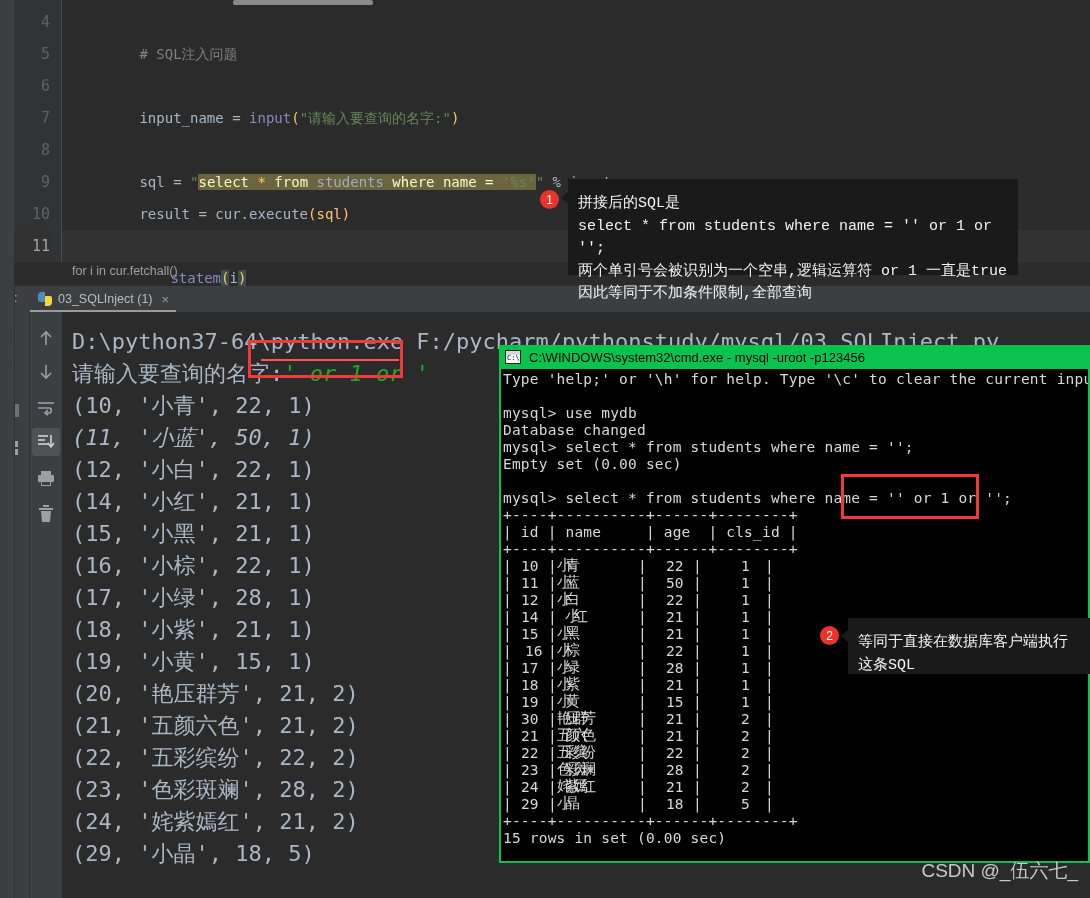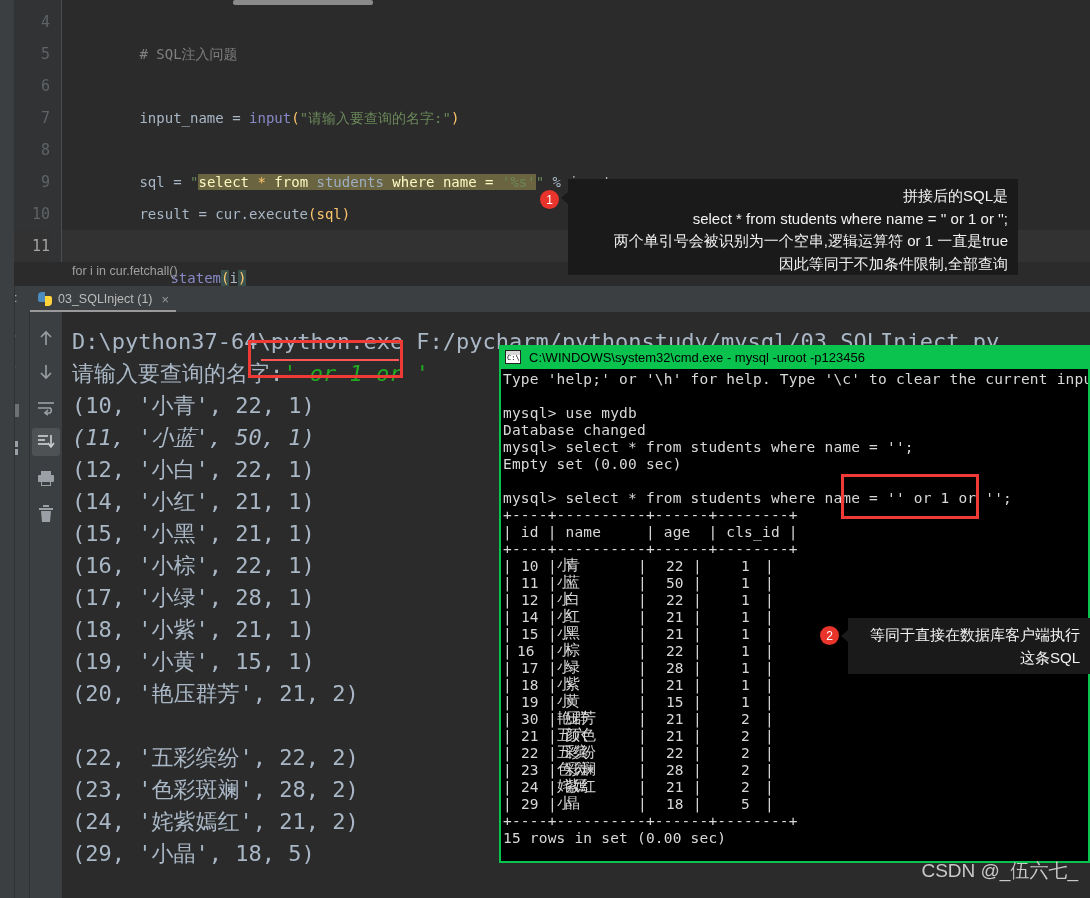--- a/index.html
+++ b/index.html
@@ -105,22 +105,22 @@
     position: absolute; left: 2px; white-space: pre;
     font-family: "DejaVu Sans Mono", monospace; font-size: 14.5px; color: #d8d8d8;
     line-height: 17px; height: 17px; letter-spacing: 0.2px;
   }
   .cmd-cell { position: absolute; white-space: pre; font-family: "DejaVu Sans Mono", monospace; font-size: 14.5px; color: #d8d8d8; line-height: 17px; }
   .cmd-cell-cjk { position: absolute; white-space: nowrap; font-family: "DejaVu Sans", sans-serif; font-size: 15px; color: #d8d8d8; line-height: 17px; letter-spacing: -7px; }
 
   
   .tip { position: absolute; background: #1a1a1a; color: #f2f2f2; }
   .tip-body {
-    font-family: Liberation Sans, sans-serif; font-size: 15px; line-height: 22.5px;
-    padding: 6px 10px 8px 10px; white-space: pre-line; text-align: right;
+    font-family: Liberation Mono, monospace; font-size: 15px; line-height: 22.5px;
+    padding: 14px 10px 8px 10px; white-space: pre-line;
   }
   .tip-badge {
     position: absolute; width: 19px; height: 19px; border-radius: 50%;
     background: #e8342a; color: #fff; font-family: "Liberation Sans", sans-serif;
     font-size: 12px; display: flex; align-items: center; justify-content: center;
   }
   .tip-arrow {
     position: absolute; width: 0; height: 0;
     border-top: 6px solid transparent; border-bottom: 6px solid transparent;
     border-right: 7px solid #1a1a1a;
@@ -281,20 +281,21 @@
       <div class="con-line" style="top:78px;">(10, '小青', 22, 1)</div>
       <div class="con-line" style="top:110px;font-style:italic;">(11, '小蓝', 50, 1)</div>
       <div class="con-line" style="top:142px;">(12, '小白', 22, 1)</div>
       <div class="con-line" style="top:174px;">(14, '小红', 21, 1)</div>
       <div class="con-line" style="top:206px;">(15, '小黑', 21, 1)</div>
       <div class="con-line" style="top:238px;">(16, '小棕', 22, 1)</div>
       <div class="con-line" style="top:270px;">(17, '小绿', 28, 1)</div>
       <div class="con-line" style="top:302px;">(18, '小紫', 21, 1)</div>
       <div class="con-line" style="top:334px;">(19, '小黄', 15, 1)</div>
       <div class="con-line" style="top:366px;">(20, '艳压群芳', 21, 2)</div>
+      <div class="con-line" style="top:398px;">(21, '五颜六色', 21, 2)</div>
       <div class="con-line" style="top:430px;">(22, '五彩缤纷', 22, 2)</div>
       <div class="con-line" style="top:462px;">(23, '色彩斑斓', 28, 2)</div>
       <div class="con-line" style="top:494px;">(24, '姹紫嫣红', 21, 2)</div>
       <div class="con-line" style="top:526px;">(29, '小晶', 18, 5)</div>
     </div>
   </div>
 
   <div class="redbox" style="left:248px; top:340px; width:155px; height:38px;"></div>
 
   <div class="cmd-window">
@@ -346,41 +347,41 @@
           <div class="cmd-cell" style="left:137px;top:223px;">|</div>
           <div class="cmd-cell" style="left:165px;top:223px;">22</div>
           <div class="cmd-cell" style="left:192px;top:223px;">|</div>
           <div class="cmd-cell" style="left:240px;top:223px;">1</div>
           <div class="cmd-cell" style="left:264px;top:223px;">|</div>
         </div>
         <div>
           <div class="cmd-cell" style="left:2px;top:240px;">|</div>
           <div class="cmd-cell" style="left:20px;top:240px;">14</div>
           <div class="cmd-cell" style="left:47px;top:240px;">|</div>
-          <div class="cmd-cell-cjk" style="left:56px;top:239px;">小红</div>
+          <div class="cmd-cell-cjk" style="left:64px;top:239px;">小红</div>
           <div class="cmd-cell" style="left:137px;top:240px;">|</div>
           <div class="cmd-cell" style="left:165px;top:240px;">21</div>
           <div class="cmd-cell" style="left:192px;top:240px;">|</div>
           <div class="cmd-cell" style="left:240px;top:240px;">1</div>
           <div class="cmd-cell" style="left:264px;top:240px;">|</div>
         </div>
         <div>
           <div class="cmd-cell" style="left:2px;top:257px;">|</div>
           <div class="cmd-cell" style="left:20px;top:257px;">15</div>
           <div class="cmd-cell" style="left:47px;top:257px;">|</div>
           <div class="cmd-cell-cjk" style="left:56px;top:256px;">小黑</div>
           <div class="cmd-cell" style="left:137px;top:257px;">|</div>
           <div class="cmd-cell" style="left:165px;top:257px;">21</div>
           <div class="cmd-cell" style="left:192px;top:257px;">|</div>
           <div class="cmd-cell" style="left:240px;top:257px;">1</div>
           <div class="cmd-cell" style="left:264px;top:257px;">|</div>
         </div>
         <div>
           <div class="cmd-cell" style="left:2px;top:274px;">|</div>
-          <div class="cmd-cell" style="left:16px;top:274px;text-align:center;">16</div>
+          <div class="cmd-cell" style="left:24px;top:274px;text-align:center;">16</div>
           <div class="cmd-cell" style="left:47px;top:274px;">|</div>
           <div class="cmd-cell-cjk" style="left:56px;top:273px;">小棕</div>
           <div class="cmd-cell" style="left:137px;top:274px;">|</div>
           <div class="cmd-cell" style="left:165px;top:274px;">22</div>
           <div class="cmd-cell" style="left:192px;top:274px;">|</div>
           <div class="cmd-cell" style="left:240px;top:274px;">1</div>
           <div class="cmd-cell" style="left:264px;top:274px;">|</div>
         </div>
         <div>
           <div class="cmd-cell" style="left:2px;top:291px;">|</div>

